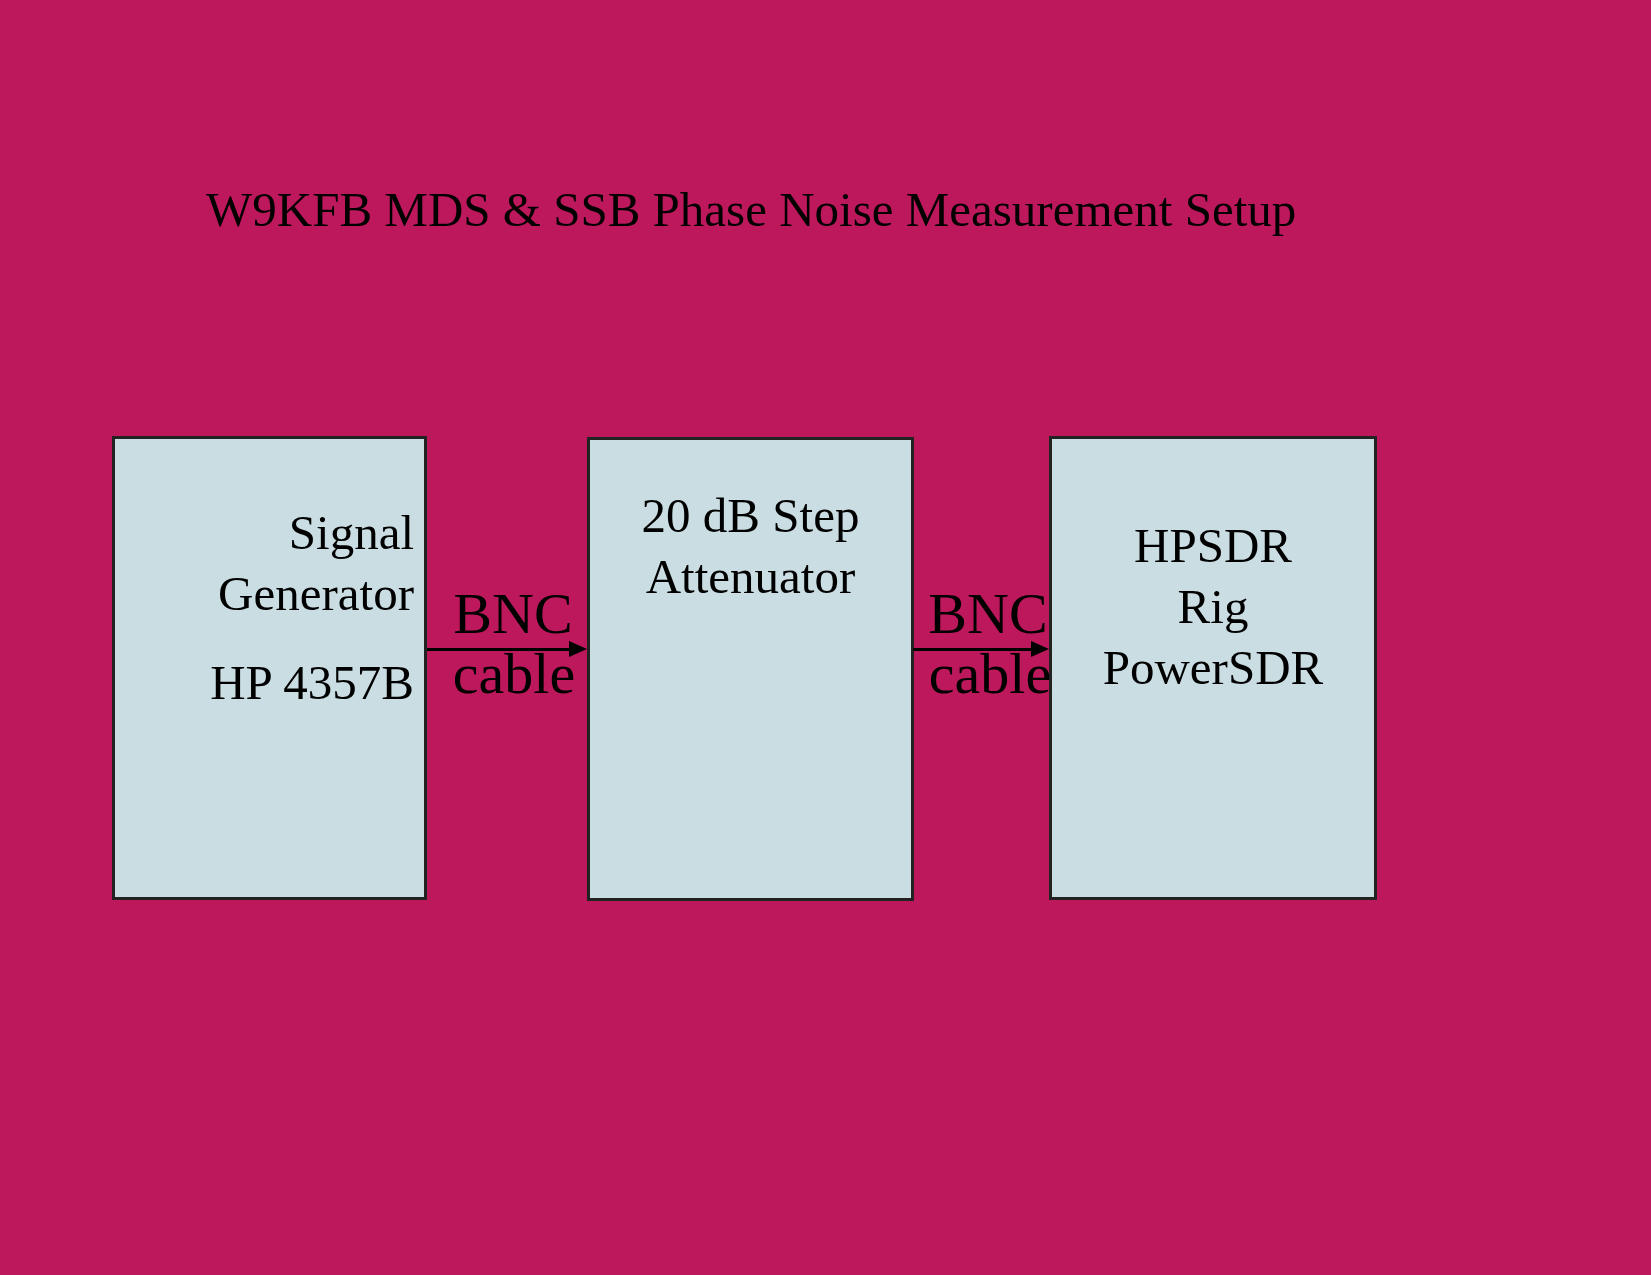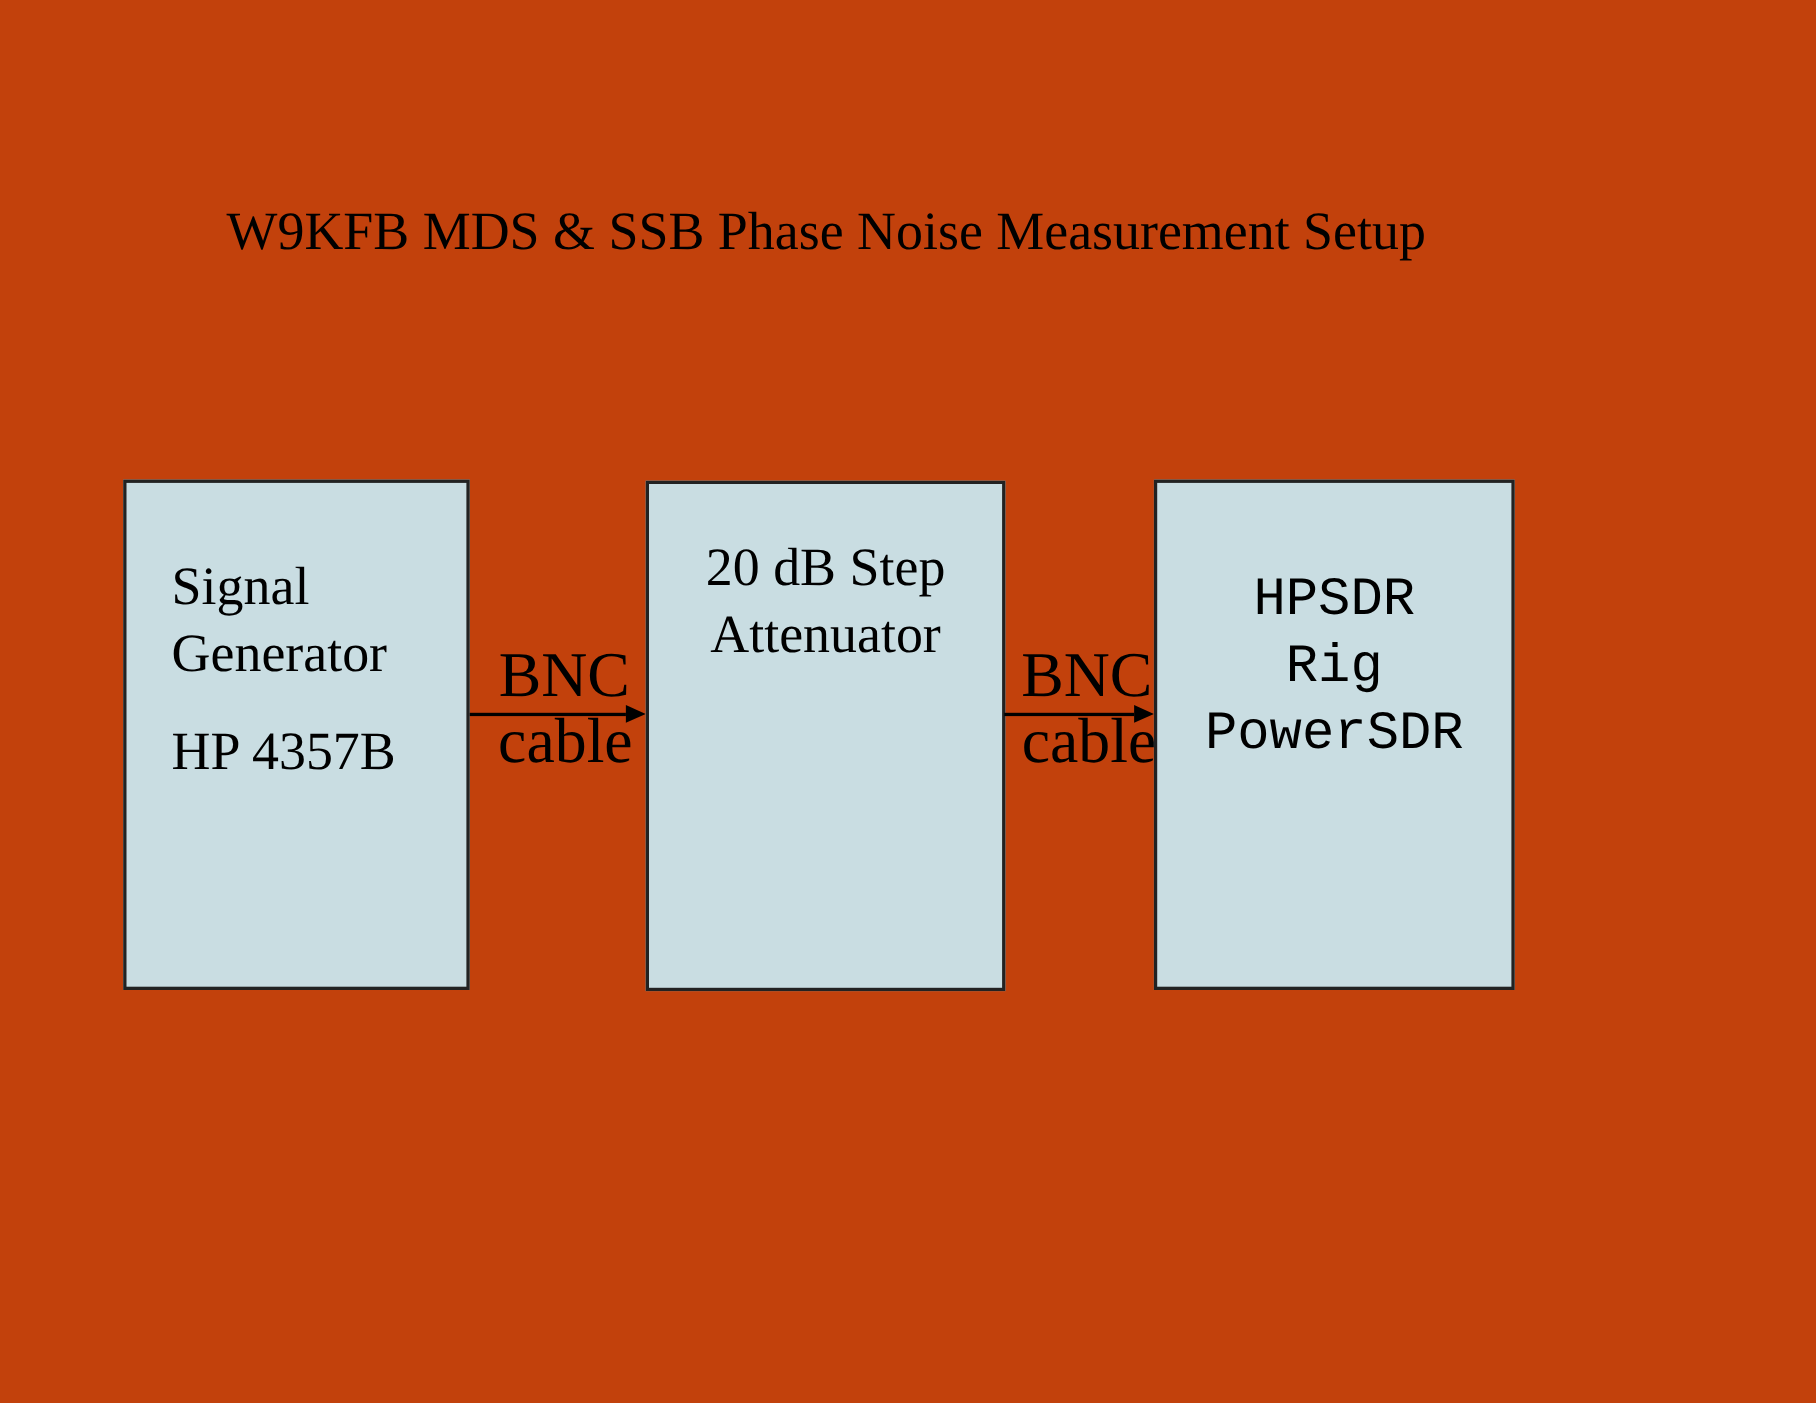--- a/index.html
+++ b/index.html
@@ -4,21 +4,21 @@
 <style>
   html, body {
     margin: 0;
     padding: 0;
     background: #ffffff;
   }
   #canvas {
     position: relative;
     width: 1651px;
     height: 1275px;
-    background: #c2410c;
+    background: #be185d;
     overflow: hidden;
     font-family: "Liberation Serif", "DejaVu Serif", serif;
     color: #000000;
   }
   .title {
     position: absolute;
     left: 206px;
     top: 183px;
     font-size: 49px;
     line-height: 54px;
@@ -32,23 +32,23 @@
     height: 464px;
     background: #c9dde2;
     border: 3px solid #222222;
     font-size: 49px;
     line-height: 61px;
   }
   #box-signal-generator { left: 112px; top: 436px; width: 315px; }
   #box-step-attenuator  { left: 587px; top: 437px; width: 327px; }
   #box-hpsdr-rig        { left: 1049px; top: 436px; width: 328px; }
 
-  #box-signal-generator .box-text { padding: 63px 10px 0 41px; text-align: left; }
+  #box-signal-generator .box-text { padding: 63px 10px 0 41px; text-align: right; }
   #box-step-attenuator  .box-text { padding: 45px 0 0 0;  text-align: center; }
-  #box-hpsdr-rig        .box-text { padding: 76px 0 0 0;  text-align: center; font-family: Liberation Mono, monospace; }
+  #box-hpsdr-rig        .box-text { padding: 76px 0 0 0;  text-align: center; }
 
   #box-signal-generator .group-bottom { margin-top: 28px; }
   #box-step-attenuator  .group-bottom { margin-top: 61px; }
 
   .box-line { white-space: nowrap; }
 
   .arrow-shaft {
     position: absolute;
     top: 648px;
     height: 3px;

